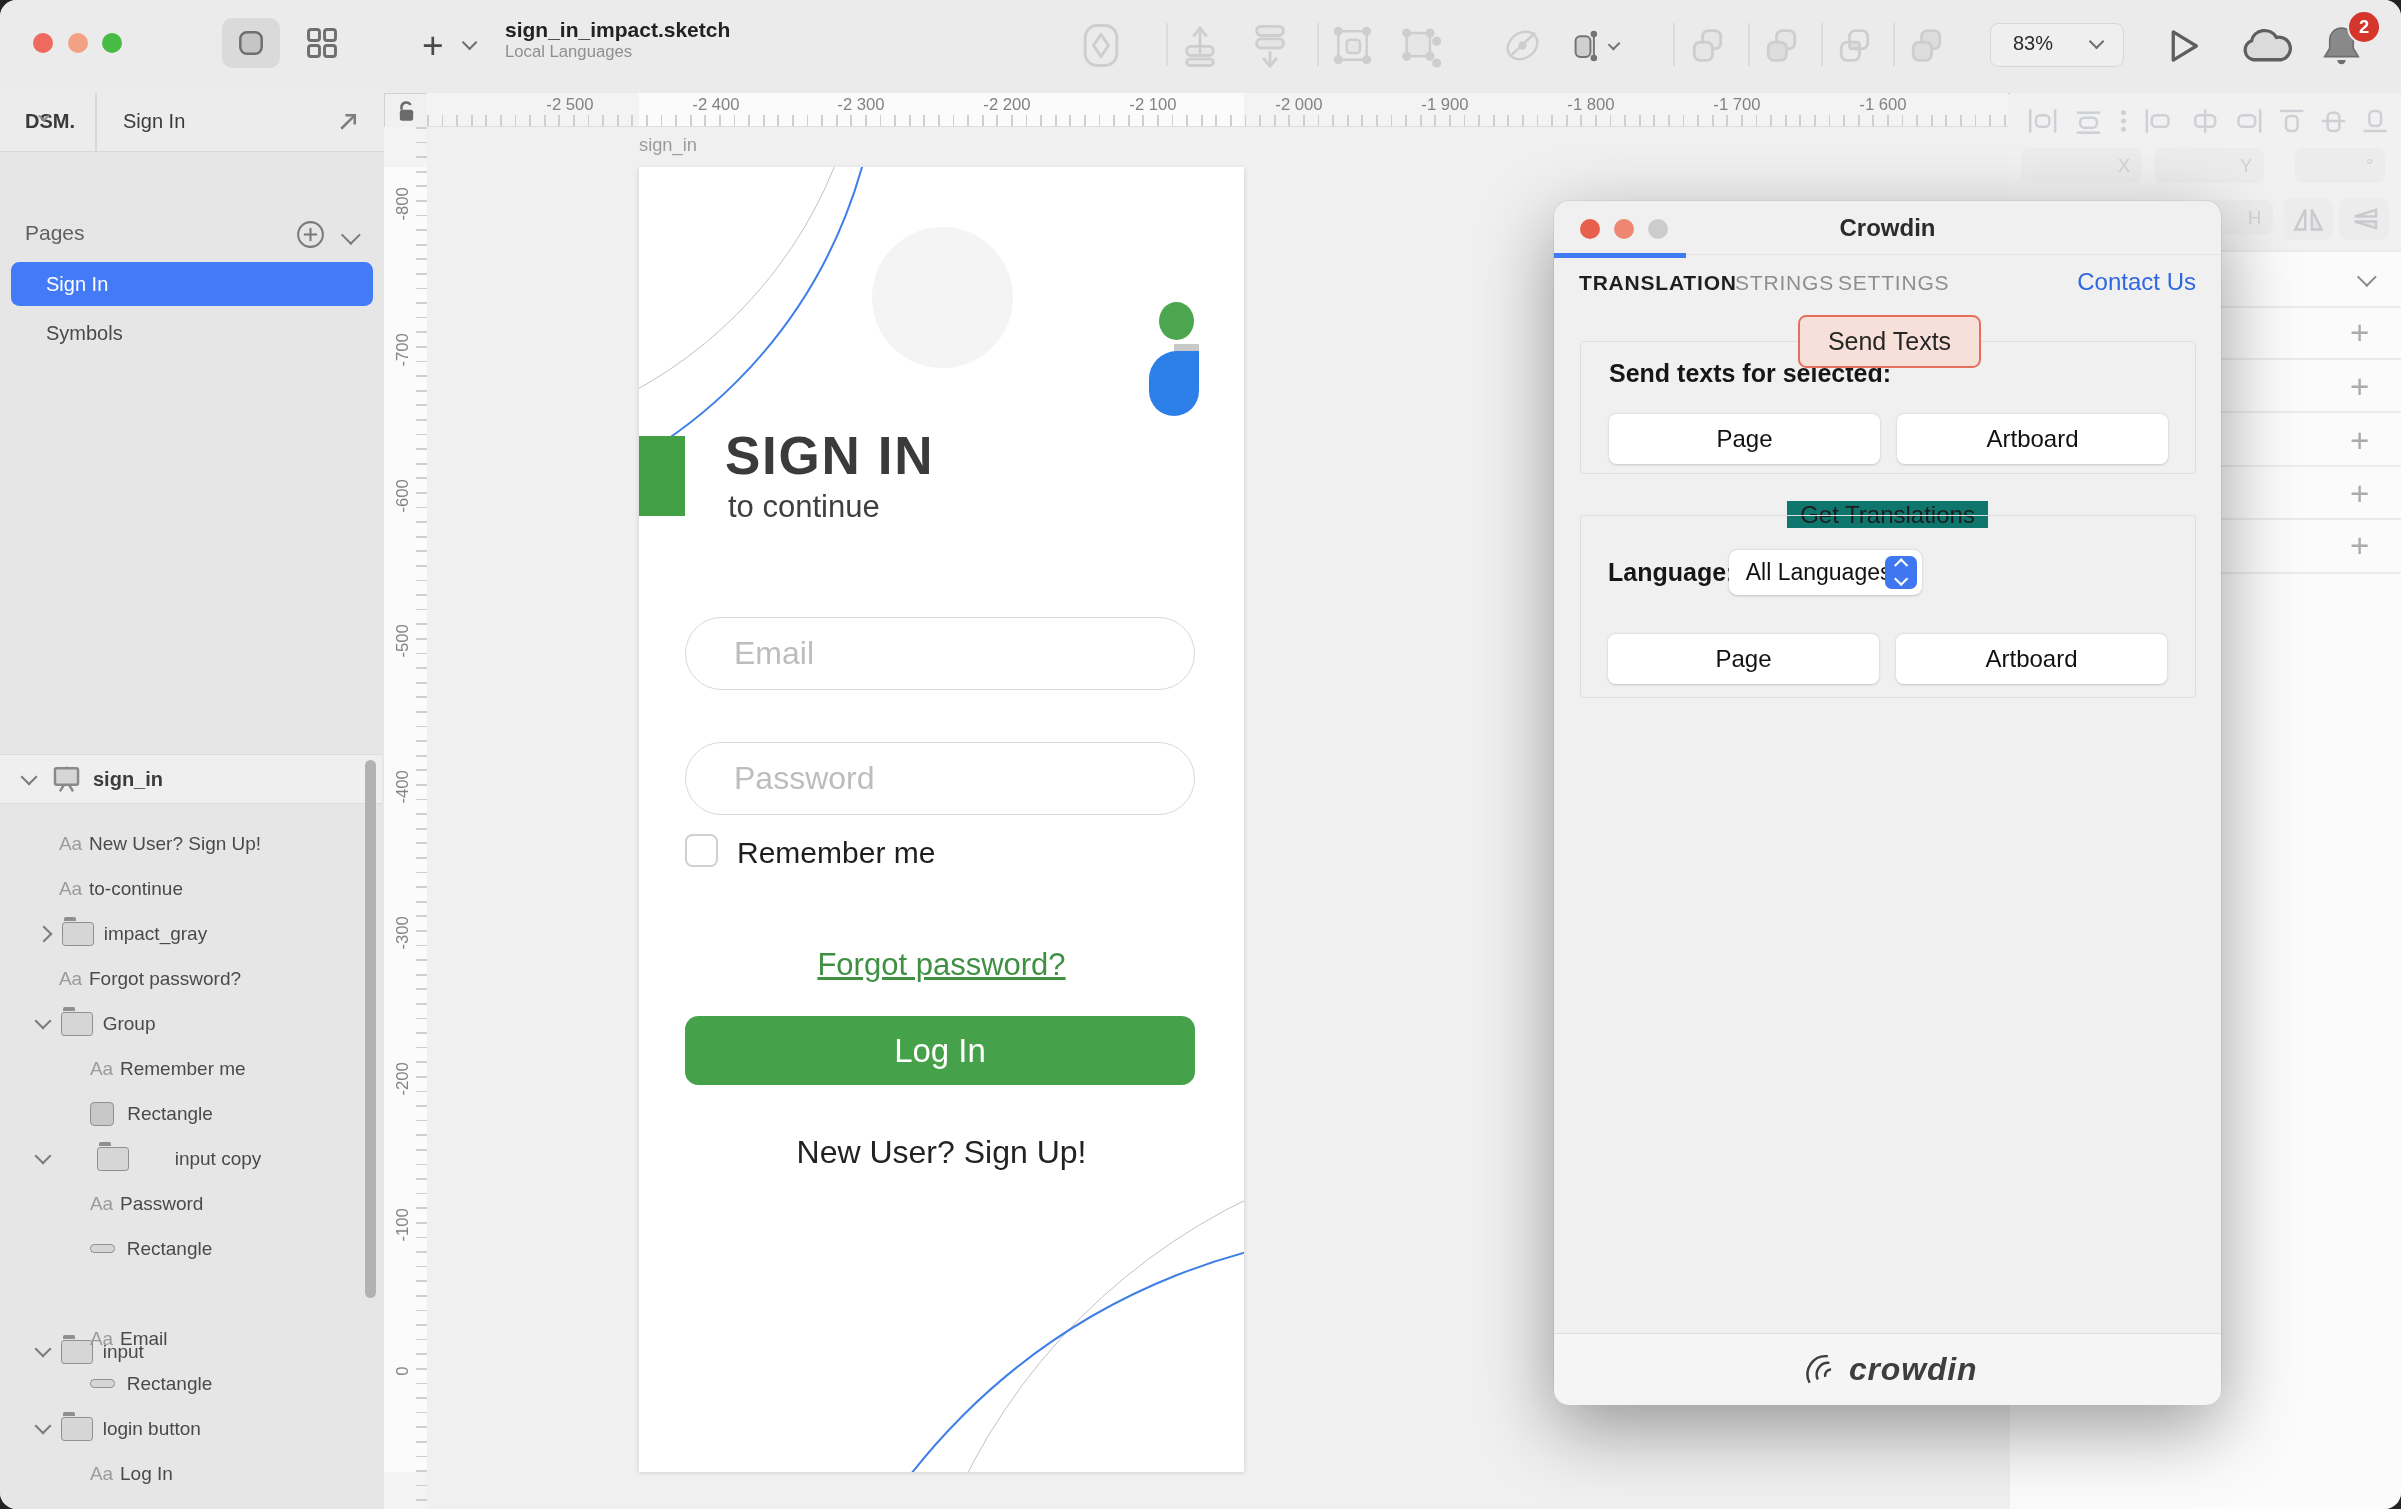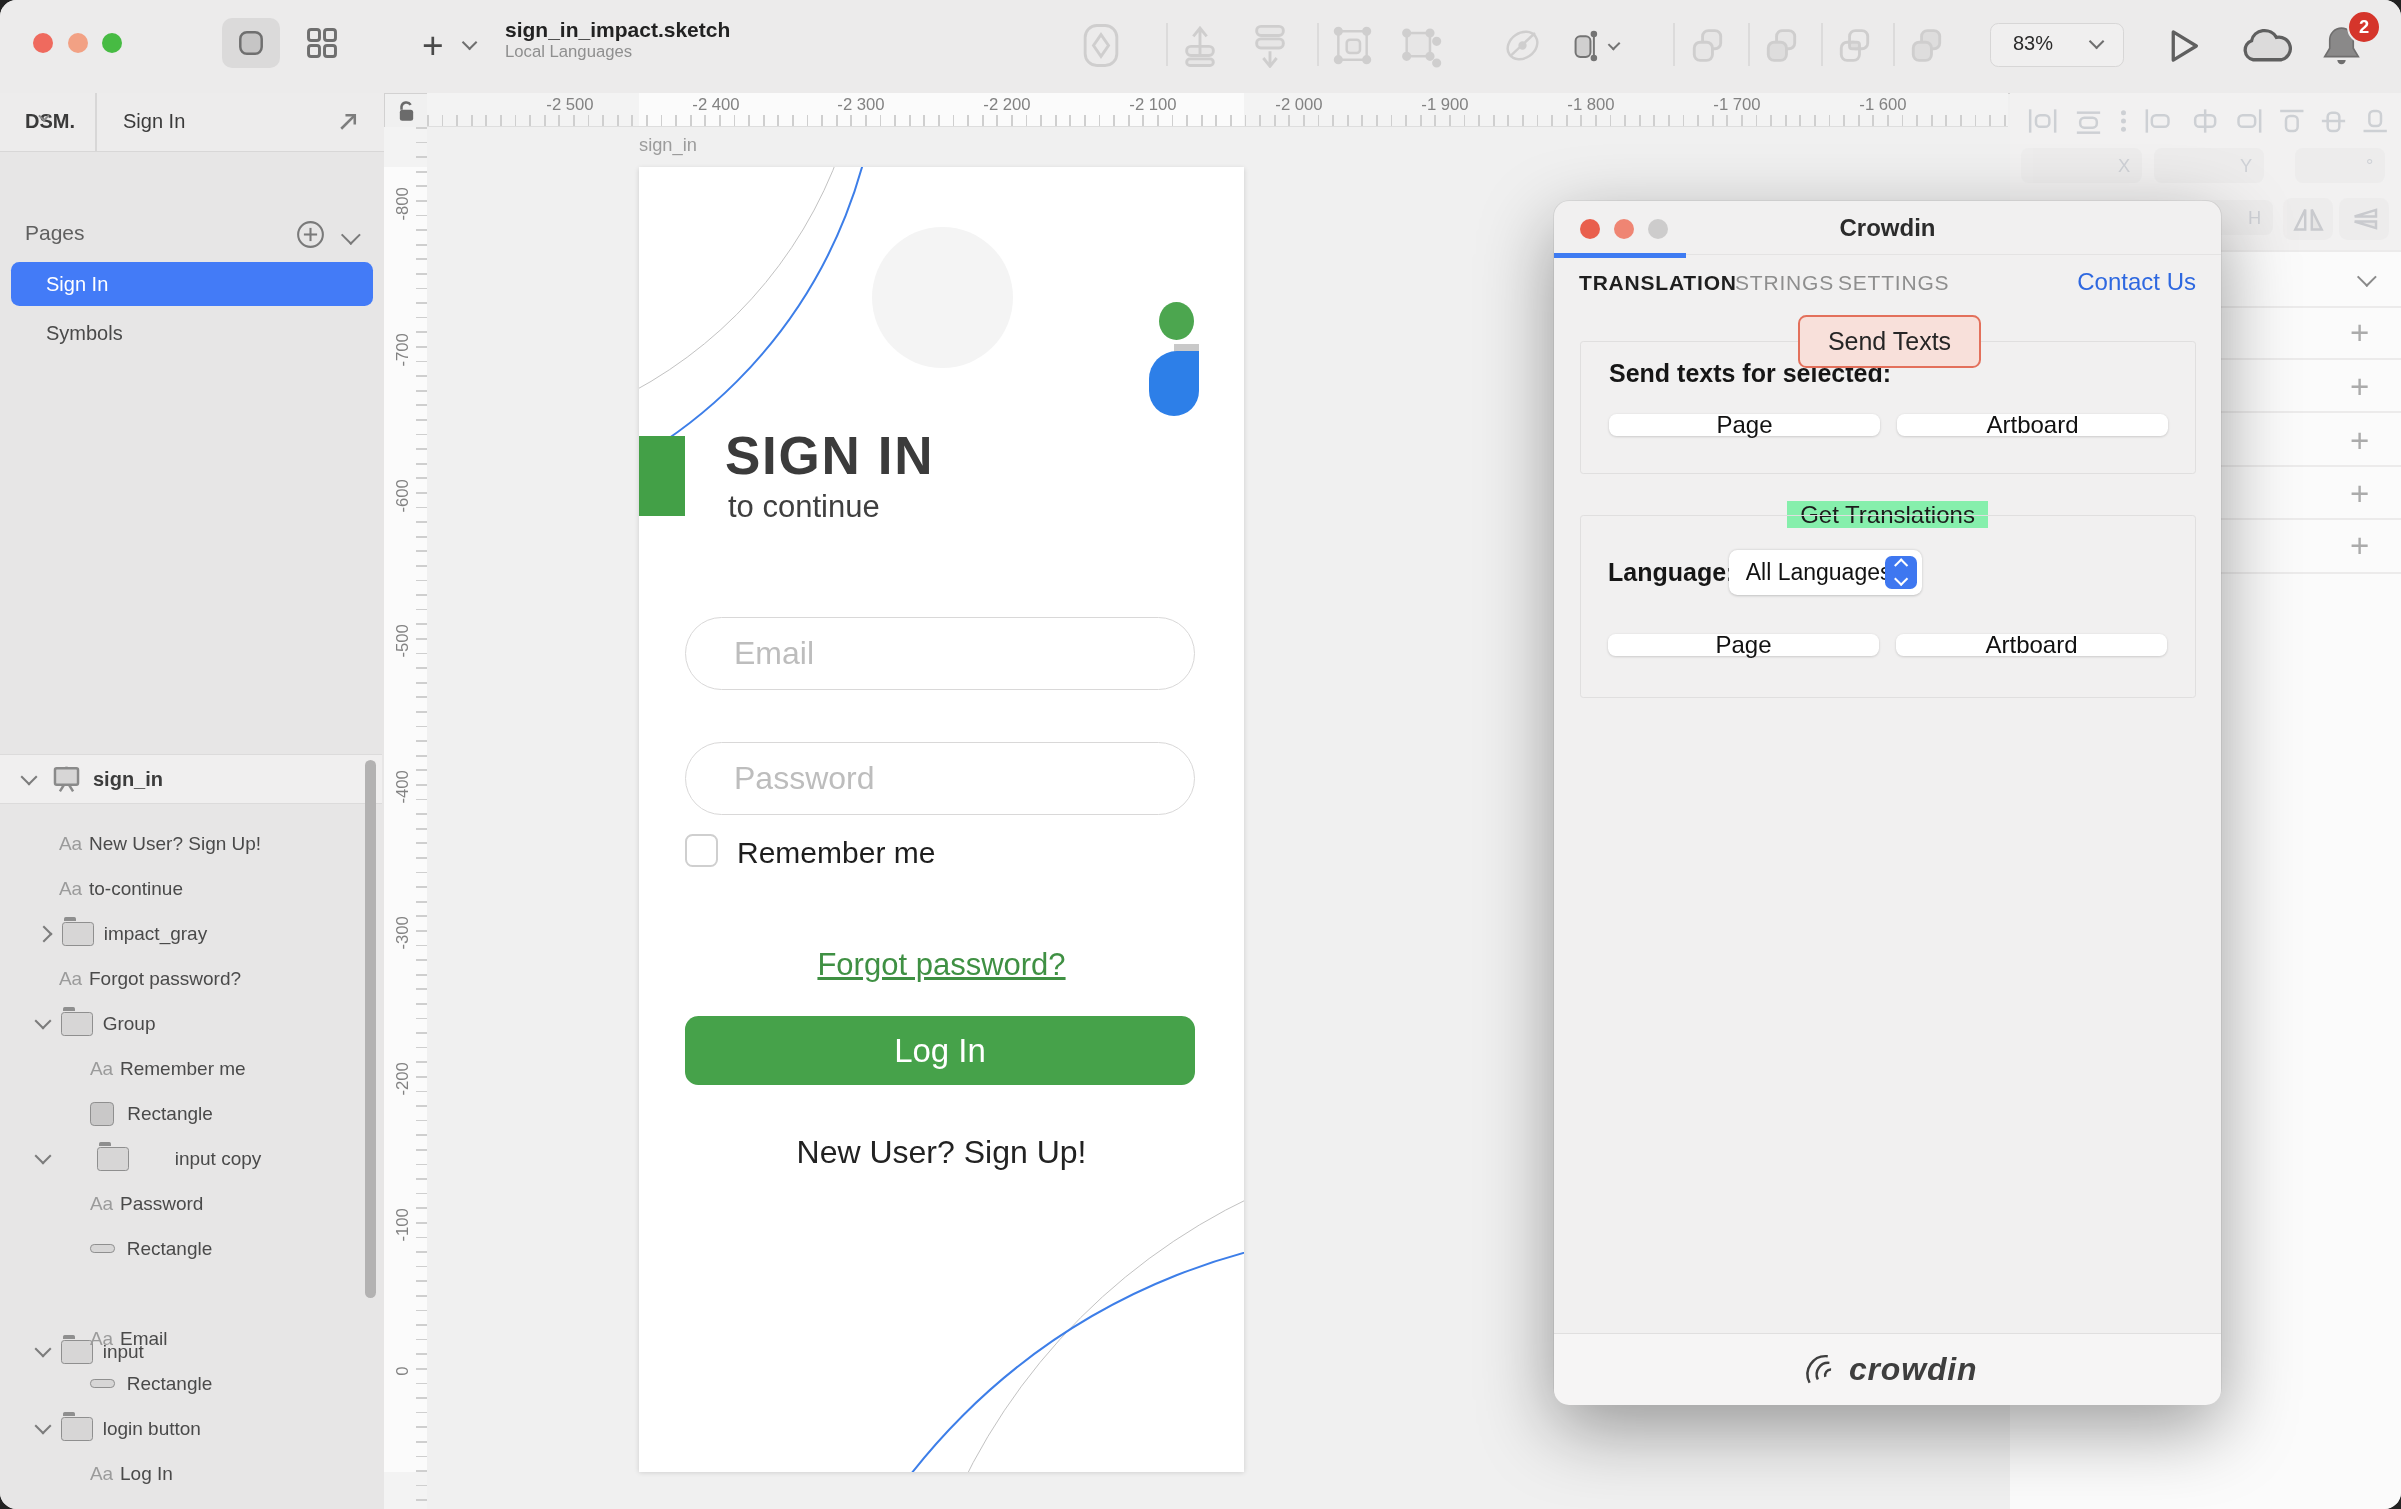--- a/index.html
+++ b/index.html
@@ -89,24 +89,24 @@
   #dlgtitle .tl{top:17.5px;}
   #dlgname{left:0;top:13.3px;width:667px;text-align:center;font-size:24px;font-weight:bold;color:#2B2B2B;}
   #blueline{left:0;top:52px;width:132px;height:5px;background:#3E7BF2;}
   .dtab{top:70px;font-size:21px;letter-spacing:0.8px;}
   #contact{top:67px;right:25px;font-size:24px;color:#2E68E0;}
   #sendtexts{left:244px;top:114px;width:183px;height:53px;background:#F8E0DA;border:2.5px solid #E3705B;border-radius:8.3px;
      box-sizing:border-box;display:flex;align-items:center;justify-content:center;font-size:25px;color:#262626;z-index:3;}
   .gbox{left:26px;width:616px;border:1.7px solid #E0DFDF;border-radius:3.3px;box-sizing:border-box;}
   #box1{top:140px;height:133px;}
   #box2{top:314px;height:183px;}
-  .wbtn{width:271px;height:22px;background:#FFFFFF;border-radius:7.5px;box-shadow:0 0.8px 2.5px rgba(0,0,0,.18);
+  .wbtn{width:271px;height:50px;background:#FFFFFF;border-radius:7.5px;box-shadow:0 0.8px 2.5px rgba(0,0,0,.18);
      display:flex;align-items:center;justify-content:center;font-size:24px;color:#111;}
   #legend{left:0;top:300px;width:667px;text-align:center;font-size:24px;color:#1C1C1C;}
-  #legend span{background:#86efac;padding:0 13.3px;}
+  #legend span{background:#0f766e;padding:0 13.3px;}
   #langlab{left:54px;top:357px;font-size:25px;font-weight:bold;color:#161616;}
   #langdd{left:175px;top:349px;width:193px;height:45px;background:#fff;border-radius:8.3px;box-shadow:0 0.8px 2.5px rgba(0,0,0,.2);
      display:flex;align-items:center;box-sizing:border-box;padding-left:16.7px;font-size:23px;color:#111;}
   #stepper{position:absolute;right:5px;top:5.8px;width:32px;height:33px;background:#3E77F0;border-radius:6.7px;
      display:flex;flex-direction:column;align-items:center;justify-content:center;}
   #stepper i{width:8.3px;height:8.3px;border-right:2.5px solid #fff;border-bottom:2.5px solid #fff;display:block;}
   #stepper i.up{transform:rotate(-135deg);margin-bottom:1.7px;}
   #stepper i.dn{transform:rotate(45deg);margin-top:1.7px;}
   #dfooter{left:0;top:1132px;width:667px;height:71px;background:#F6F5F5;border-top:1.7px solid #E0DFDF;border-radius:0 0 15px 15px;
      display:flex;align-items:center;justify-content:center;}

